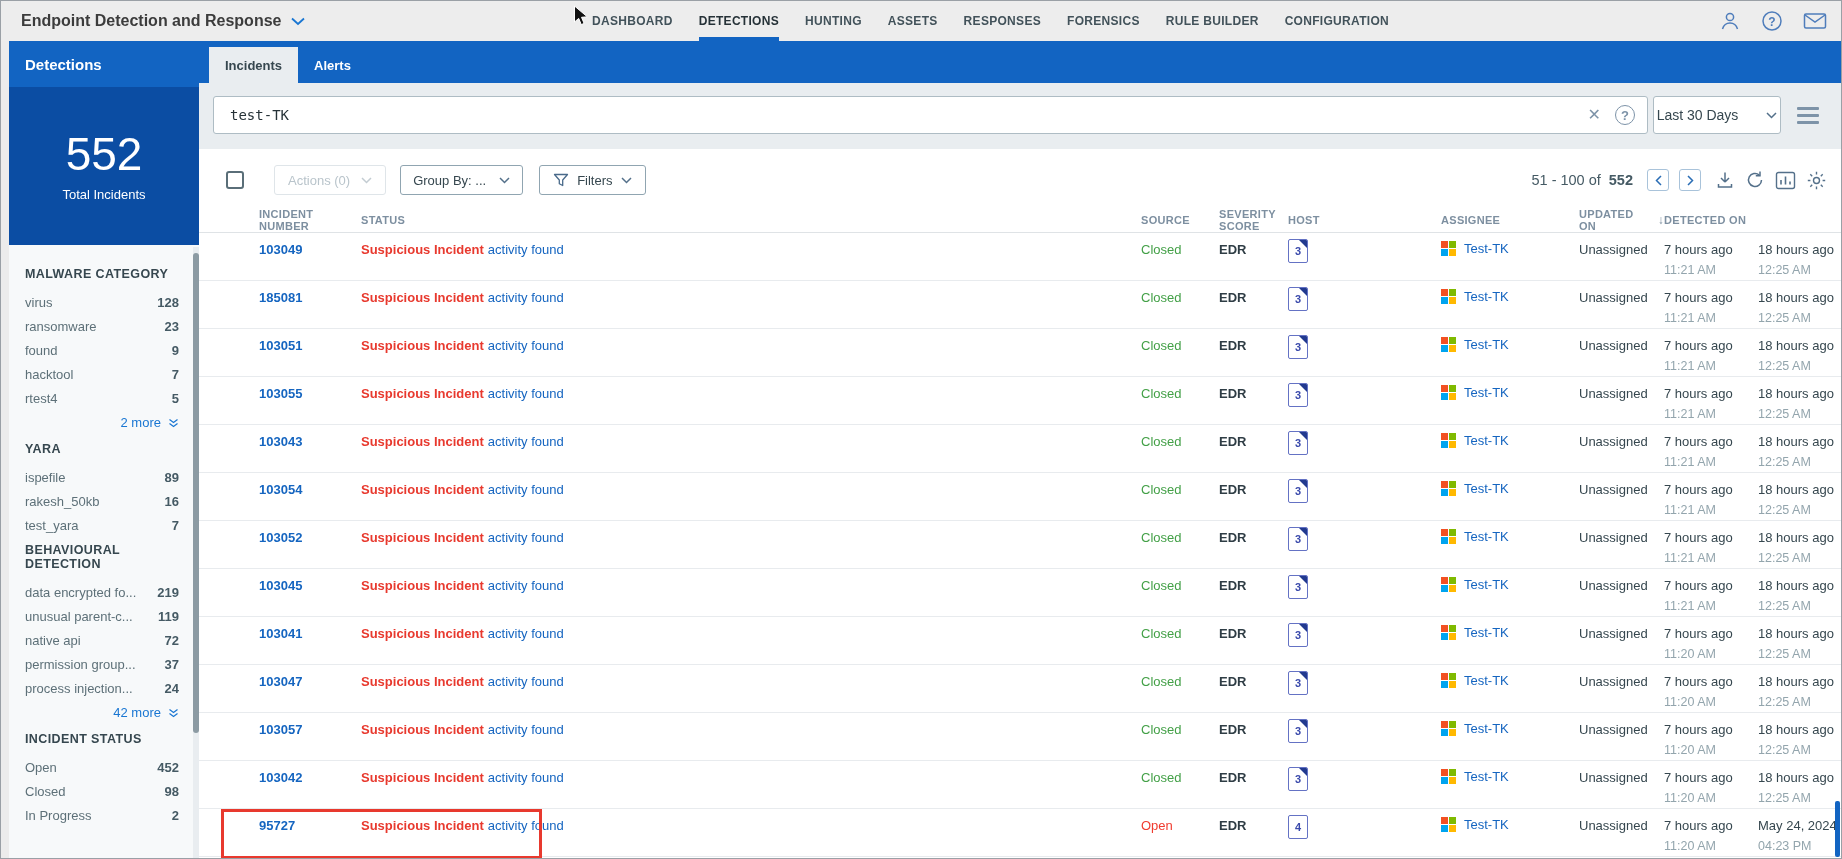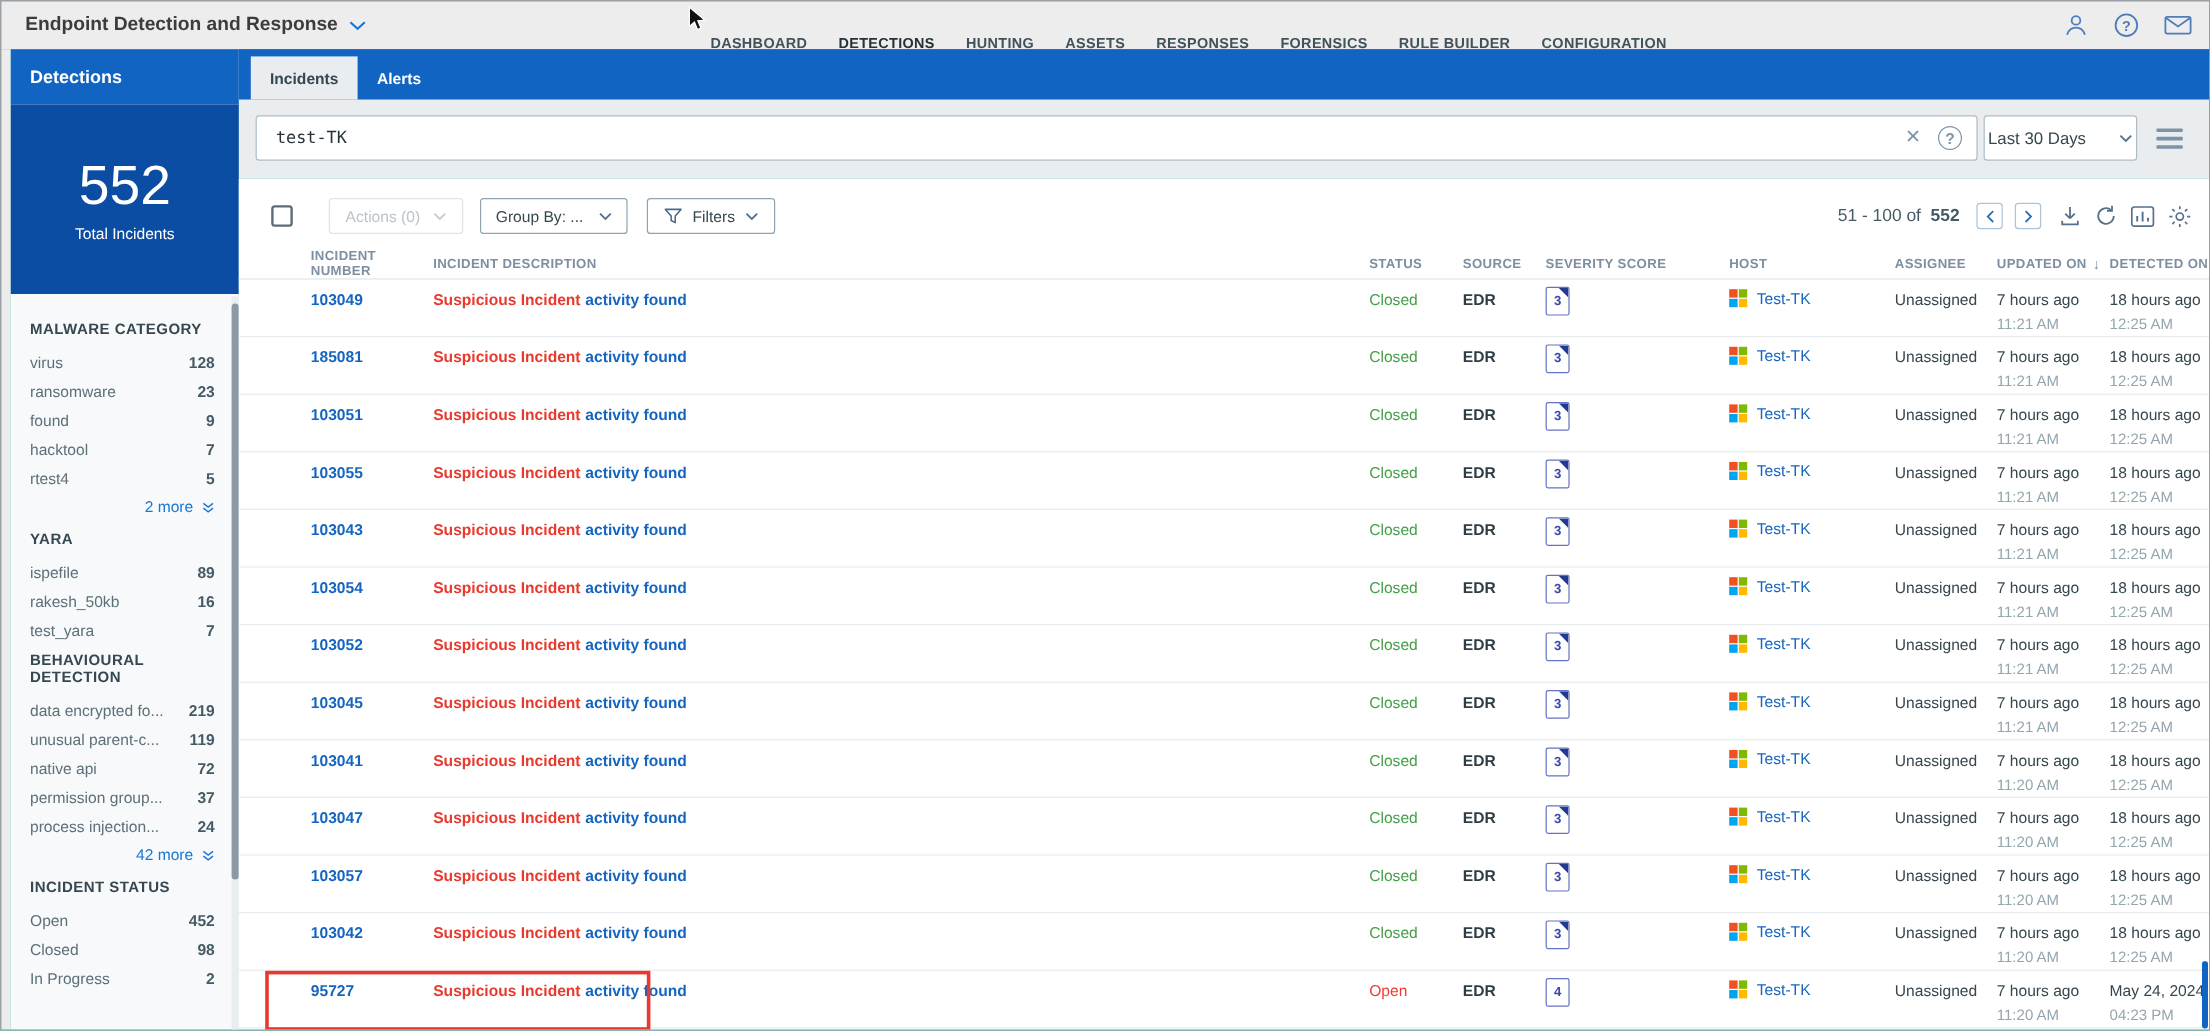--- a/index.html
+++ b/index.html
@@ -5,21 +5,21 @@
   * { margin:0; padding:0; box-sizing:border-box; }
   html,body { background:#fff; }
   .window{
     width:1842px;height:859px;position:relative;overflow:hidden;background:#14b8a6;
     border:1px solid #9aa0a6;font-family:"Liberation Sans",sans-serif;
   }
   
   .topbar{height:40px;display:flex;align-items:center;background:#ededed;padding:0 14px 0 20px;}
   .app-title{display:flex;align-items:center;gap:10px;font-size:16px;font-weight:bold;color:#3c3c3c;cursor:pointer;}
   .top-nav{display:flex;gap:26px;margin-left:auto;height:40px;}
-  .nav-item{font-size:12px;font-weight:bold;color:#42525a;letter-spacing:.3px;display:flex;align-items:center;height:40px;border-bottom:4px solid transparent;border-top:4px solid transparent;cursor:pointer;text-decoration:none;margin-top:15px;}
+  .nav-item{font-size:12px;font-weight:bold;color:#42525a;letter-spacing:.3px;display:flex;align-items:center;height:40px;border-bottom:4px solid transparent;border-top:4px solid transparent;cursor:pointer;text-decoration:none;}
   .nav-item.active{color:#263238;border-bottom-color:#1264c2;}
   .top-icons{display:flex;gap:20px;margin-left:330px;align-items:center;}
   .top-icons .icn{display:flex;cursor:pointer;}
   
   .body-row{display:flex;height:819px;}
   .gutter{width:8px;background:#ececec;}
   
   .sidebar{width:190px;background:#f7f9fa;position:relative;display:flex;flex-direction:column;}
   .sidebar-header{flex:0 0 46px;background:#1264c2;color:#fff;font-size:15px;font-weight:bold;display:flex;align-items:center;padding-left:16px;}
   .total-card{flex:0 0 158px;background:#0b4da3;color:#fff;display:flex;flex-direction:column;align-items:center;justify-content:center;}
@@ -62,21 +62,21 @@
   .ml6{margin-left:6px;} .ml2{margin-left:2px;}
   
   .grid-cols{display:grid;grid-template-columns:102px 780px 78px 69px 153px 138px 85px 94px 85px;padding-left:60px;}
   .thead{height:26px;align-items:center;border-bottom:1px solid #dfe3e6;font-size:11px;font-weight:bold;color:#7d8fa0;letter-spacing:.3px;}
   .th{display:flex;align-items:center;gap:5px;}
   .sort-arrow{font-size:12px;font-weight:normal;color:#7d8fa0;}
   .tr{height:48px;border-bottom:1px solid #e8ebee;position:relative;padding-top:9px;align-items:start;font-size:13px;cursor:pointer;}
   .td{color:#36474f;}
   .td-number a{color:#1565c0;font-weight:bold;text-decoration:none;}
   .desc-red{color:#e8392e;font-weight:bold;}
-  .desc-blue{color:#1565c0;font-weight:bold;margin-left:4px;}
+  .desc-blue{color:#1565c0;font-weight:normal;margin-left:4px;}
   .td-status{color:#43a047;}
   .td-status.open{color:#f03b2f;}
   .td-source{font-weight:bold;color:#2f3d45;}
   .sev-badge{position:relative;display:inline-flex;align-items:center;justify-content:center;width:20px;height:24px;border:1px solid #6472c4;border-radius:2px;font-size:11px;font-weight:bold;color:#3949ab;background:#fff;overflow:hidden;margin-top:-3px;}
   .sev-badge.fold::after{content:"";position:absolute;top:0;right:0;border-style:solid;border-width:0 8px 8px 0;border-color:transparent #223a8f transparent transparent;}
   .td-host{display:flex;align-items:center;gap:8px;margin-top:-1px;}
   .mslogo{display:grid;grid-template-columns:7px 7px;grid-auto-rows:7px;gap:1px;}
   .mslogo i{display:block;}
   .mslogo .q1{background:#f25022;} .mslogo .q2{background:#7fba00;}
   .mslogo .q3{background:#00a4ef;} .mslogo .q4{background:#ffb900;}
@@ -363,23 +363,20 @@
                 </svg>
             </span>
           </div>
         </div>
 
         <div class="grid-cols thead">
           <div class="th">
               <span>INCIDENT NUMBER</span>
             </div>
           <div class="th">
-              <span>INCIDENT DESCRIPTION</span>
-            </div>
-          <div class="th">
               <span>STATUS</span>
             </div>
           <div class="th">
               <span>SOURCE</span>
             </div>
           <div class="th">
               <span>SEVERITY SCORE</span>
             </div>
           <div class="th">
               <span>HOST</span>

